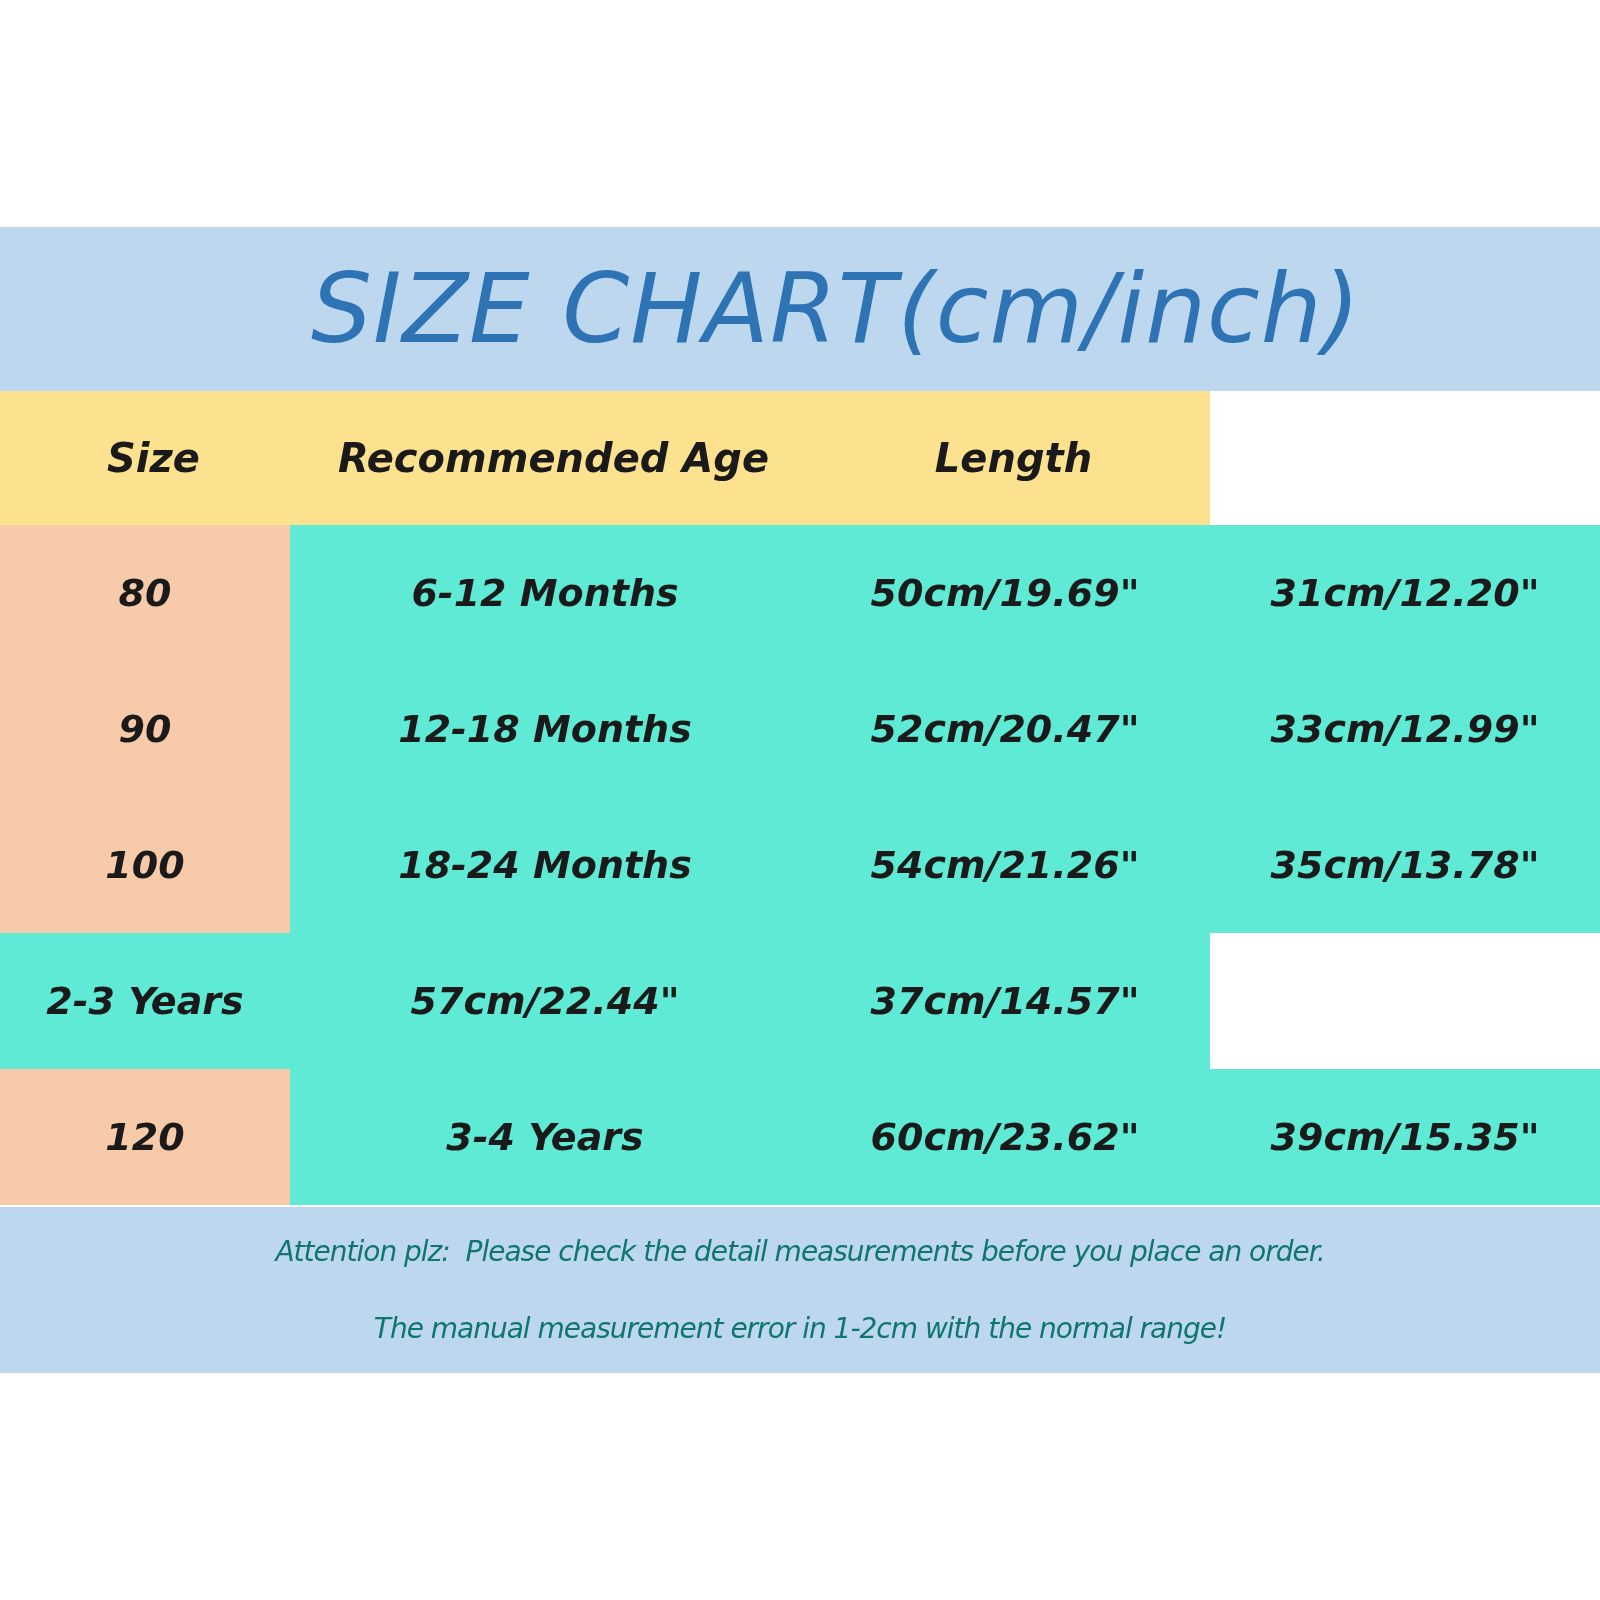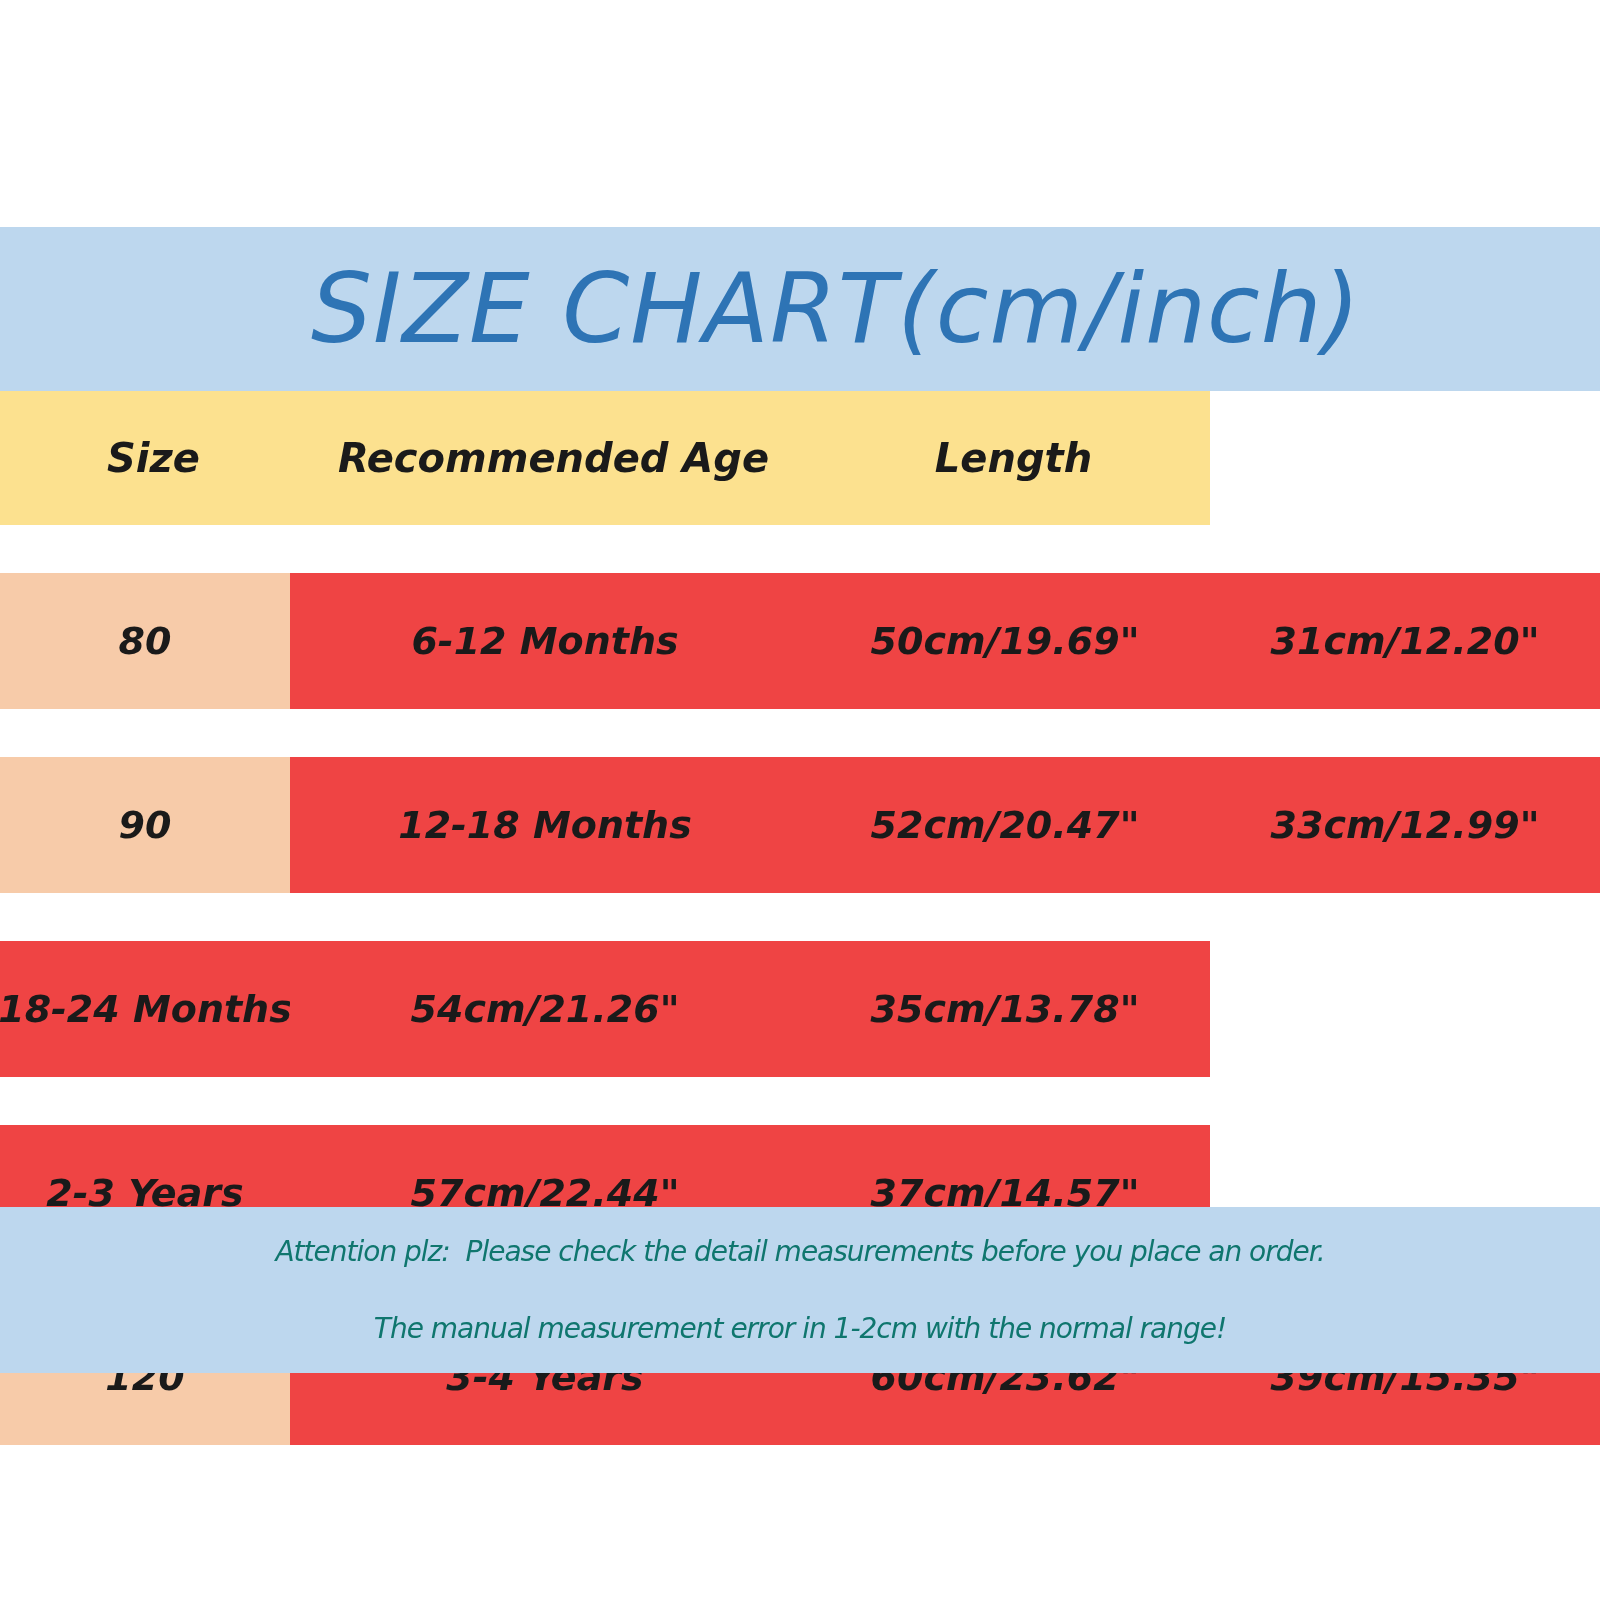--- a/index.html
+++ b/index.html
@@ -42,37 +42,37 @@
     position: absolute;
     top: 391px;
     left: 0;
     width: 1600px;
   }
   .t-row {
     display: grid;
     grid-template-columns: 290px 510px 410px 390px;
   }
   .t-row.header { height: 134px; }
-  .t-row.body   { height: 136px; margin-top: 48px; }
+  .t-row.body   { height: 136px; }
   .t-cell {
     display: flex;
     align-items: center;
     justify-content: center;
     font-style: italic;
     font-weight: bold;
     color: #1a1a1a;
     white-space: pre;
   }
   .t-row.header .t-cell {
     background: #fce18f;
     font-size: 40px;
     padding-left: 17px;
   }
   .t-row.body .t-cell {
-    background: #ef4444;
+    background: #5eead4;
     font-size: 38px;
   }
   .t-row.body .t-cell.first {
     background: #f7cba9;
   }
 
   
   .footer-band {
     position: absolute;
     top: 1207px;
@@ -120,20 +120,21 @@
     </div>
 
     <div class="t-row body">
       <div class="t-cell first">90</div>
       <div class="t-cell">12-18 Months</div>
       <div class="t-cell">52cm/20.47"</div>
       <div class="t-cell">33cm/12.99"</div>
     </div>
 
     <div class="t-row body">
+      <div class="t-cell first">100</div>
       <div class="t-cell">18-24 Months</div>
       <div class="t-cell">54cm/21.26"</div>
       <div class="t-cell">35cm/13.78"</div>
     </div>
 
     <div class="t-row body">
       <div class="t-cell">2-3 Years</div>
       <div class="t-cell">57cm/22.44"</div>
       <div class="t-cell">37cm/14.57"</div>
     </div>

